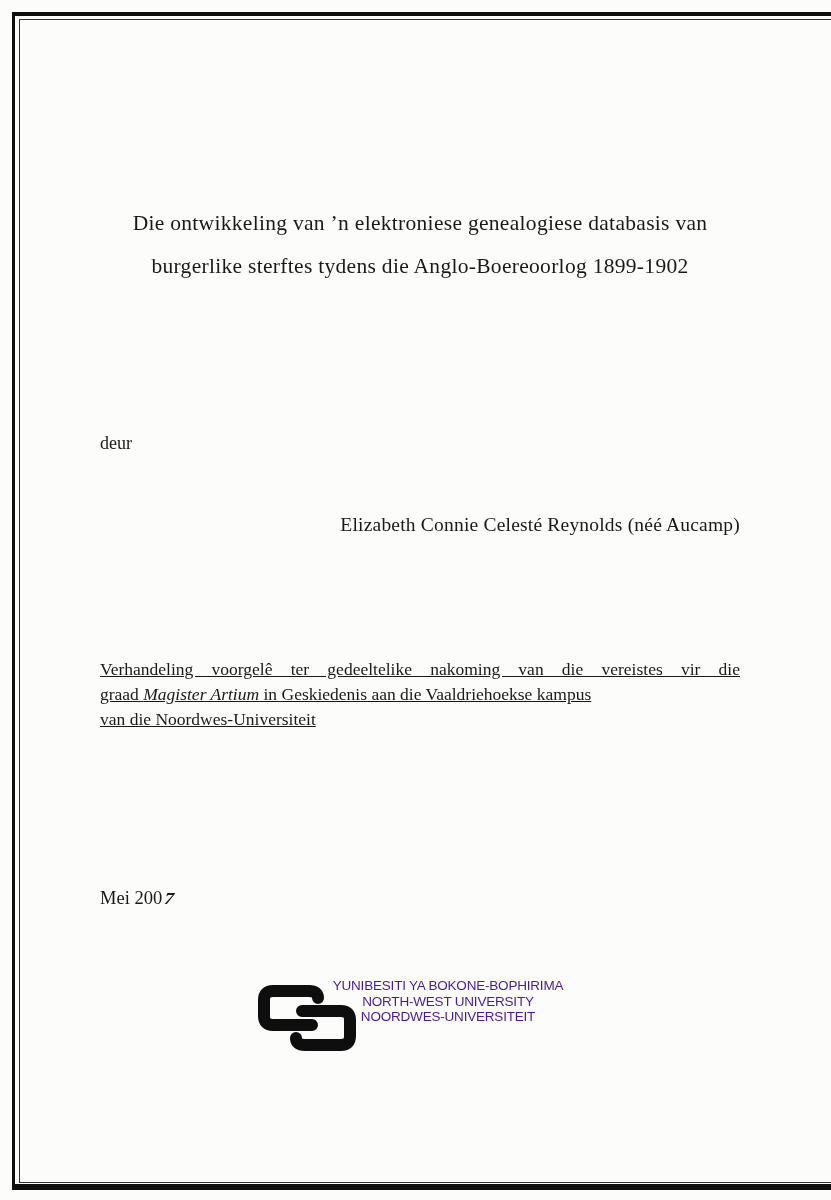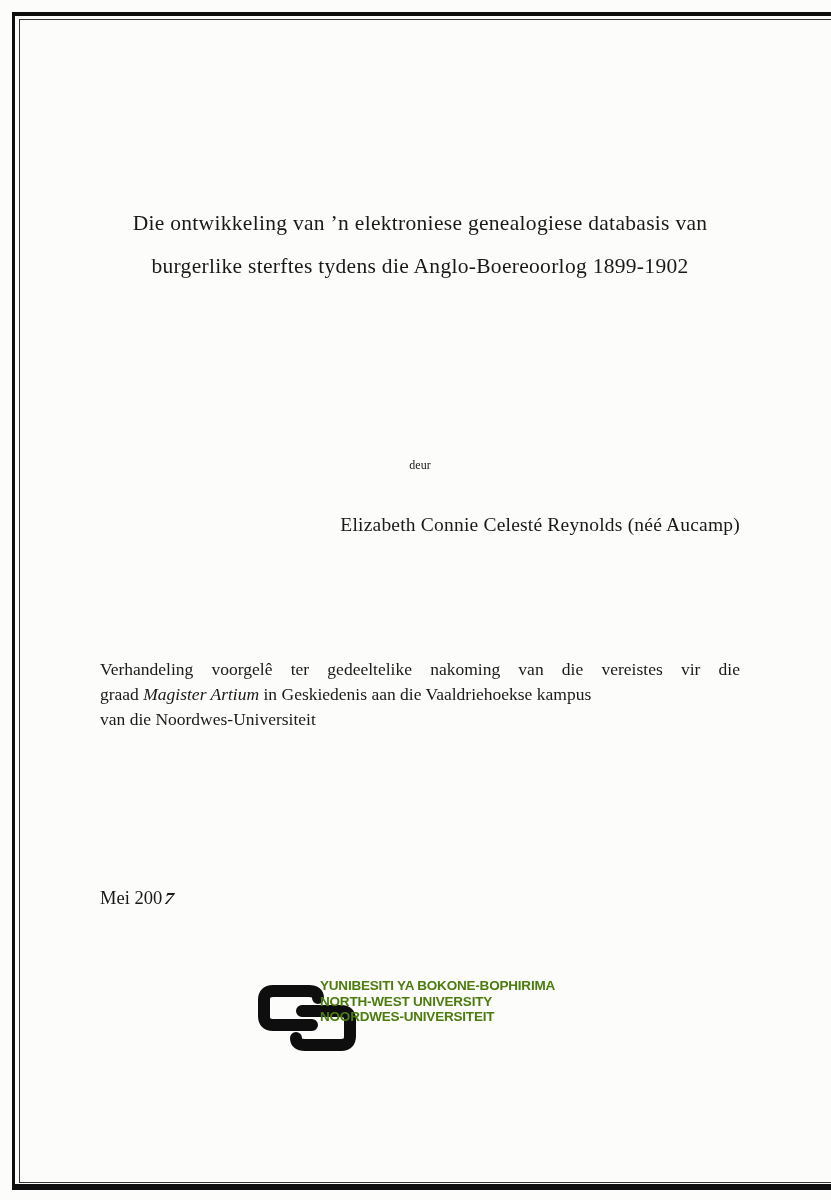--- a/index.html
+++ b/index.html
@@ -40,36 +40,37 @@
     width: 640px;
   }
   .title {
     top: 202px;
     text-align: center;
     font-size: 21.5px;
     line-height: 43px;
     letter-spacing: 0.3px;
   }
   .byline {
-    top: 452px;
-    text-align: center;
-    font-size: 12px;
+    top: 430px;
+    text-align: left;
+    font-size: 18px;
     line-height: 26px;
   }
   .author {
     top: 510px;
     text-align: right;
     font-size: 19.5px;
     line-height: 30px;
     letter-spacing: 0.2px;
   }
   .statement {
     top: 657px;
     font-size: 17.5px;
     line-height: 25px;
+    text-decoration: underline;
   }
   .statement .just {
     text-align: justify;
     text-align-last: justify;
   }
   .statement .it {
     font-style: italic;
   }
   .supervisor {
     top: 884px;
@@ -90,26 +91,27 @@
   .logo-mark {
     position: absolute;
     left: 0;
     top: 3px;
   }
   .logo-text {
     position: absolute;
     left: 63px;
     top: 0;
     width: 256px;
+    text-align: center;
     font-family: "Liberation Sans", "DejaVu Sans", sans-serif;
-    font-weight: bold;
+    font-weight: normal;
     font-size: 13.5px;
     line-height: 15.5px;
     letter-spacing: -0.2px;
-    color: #4d7c0f;
+    color: #4c1d95;
     white-space: nowrap;
   }
 </style>
 </head>
 <body>
 
 <div class="page">
   <div class="frame-outer"></div>
   <div class="frame-inner"></div>
 

